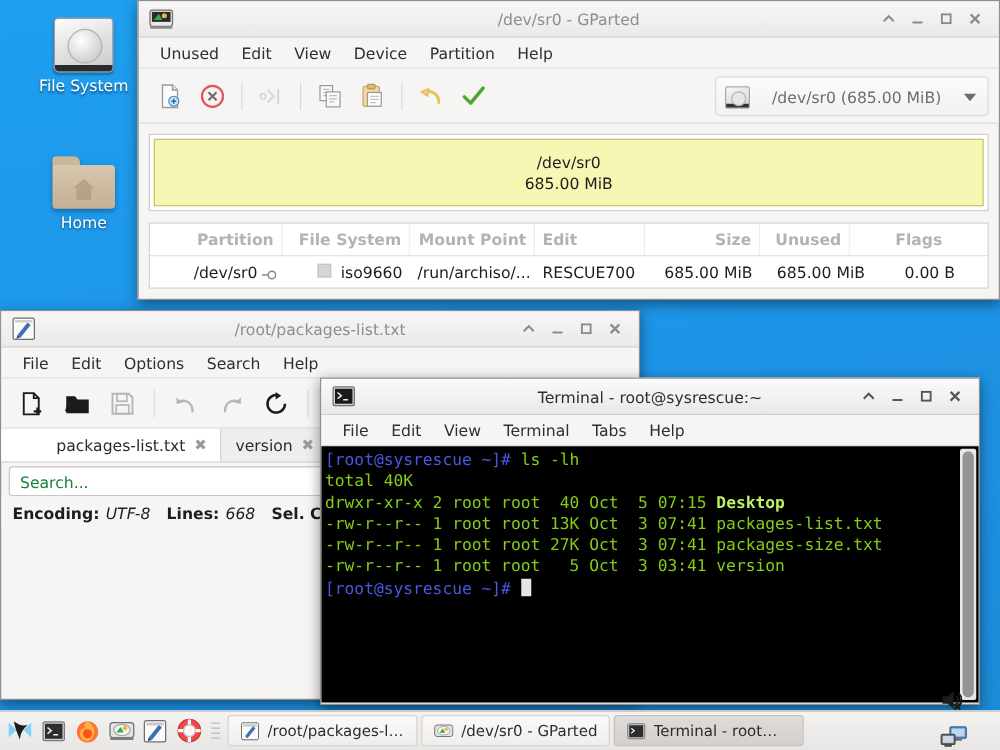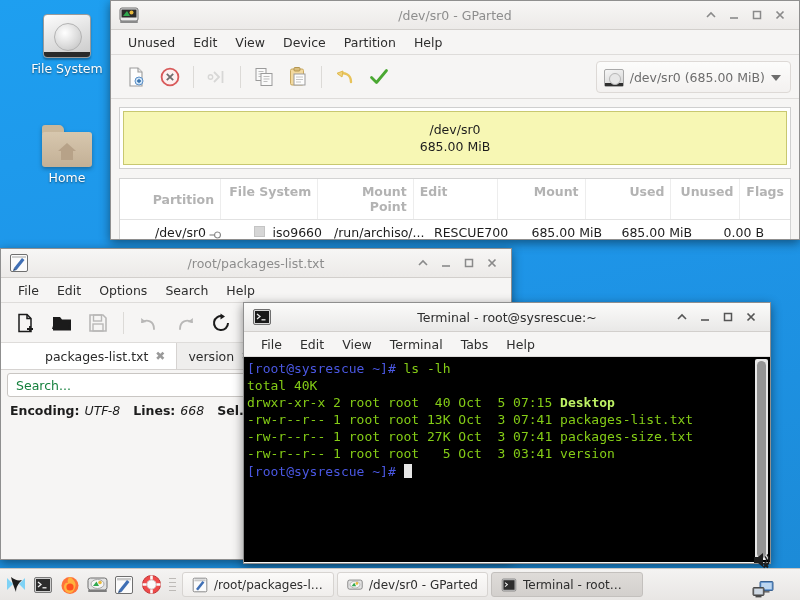--- a/index.html
+++ b/index.html
@@ -113,21 +113,21 @@
 
   
   #gparted { left: 110px; top: 0px; width: 690px; height: 240px; }
   #gp-toolbar {
     height: 44px; display:flex; align-items:center;
     background:#f6f5f4; border-bottom:1px solid #dedcda; padding: 0 8px;
   }
   .tbtn { width: 34px; height: 32px; display:flex; align-items:center; justify-content:center; }
   .tsep { width:1px; height:22px; background:#dcdad7; margin:0 6px; }
   #dev-select {
-    margin-left:auto; display:flex; align-items:center; gap:6px;
+    margin-left:auto; display:flex; align-items:center; gap:18px;
     border:1px solid #ddd9d6; border-radius:4px;
     background: linear-gradient(180deg,#fcfcfb,#f3f1f0);
     padding: 7px 9px 5px 7px; font-size:12.5px; color:#6d6d6d;
   }
   .mini-hdd {
     width:20px;height:18px;border-radius:2px;border:1px solid #a9a9a9;
     background:linear-gradient(160deg,#f6f6f6,#d2d2d2); position:relative;
   }
   .mini-hdd::after{content:'';position:absolute;left:50%;top:50%;width:10px;height:10px;margin:-5px 0 0 -5px;border-radius:50%;background:#e7e7e7;border:1px solid #b6b6b6;}
   .mini-hdd::before{content:'';position:absolute;left:0;right:0;bottom:0;height:3px;background:#303030;}
@@ -153,21 +153,21 @@
   .gp-head div:last-child { border-right:none; }
   .gp-row { display:flex; align-items:center; }
   .gp-row div { font-size:12.5px; color:#1d1d1d; padding:5px 6px; white-space:nowrap; overflow:hidden; }
   .c-part{width:106px;text-align:right;display:flex !important;align-items:center;justify-content:flex-end;gap:3px;}
   .c-fs{width:102px;text-align:right;}
   .c-mp{width:100px;text-align:right;}
   .c-lb{width:88px;text-align:left;}
   .c-sz{width:92px;text-align:right;}
   .c-us{width:90px;text-align:right;}
   .c-un{width:72px;text-align:right;}
-  .c-fl{width:unset;flex:1;text-align:right;}
+  .c-fl{width:unset;flex:1;text-align:center;}
   .fs-swatch{width:11px;height:11px;background:#d6d6d6;display:inline-block;border:1px solid #c4c4c4;}
   .key-icon{display:inline-block;width:11px;height:9px;}
 
   
   #editor { left: 0px; top: 248px; width: 512px; height: 312px; }
   #ed-toolbar {
     height: 40px; display:flex; align-items:center; gap:2px;
     background:#f6f5f4; border-bottom:1px solid #dedcda; padding: 0 8px;
   }
   #ed-tabs { display:flex; background:#efeeed; border-bottom:1px solid #d6d3d1; height:27px; }
@@ -188,21 +188,21 @@
     padding:0 8px; font-size:12.5px; color:#15803d;text-align:right;
   }
   #ed-status {
     height: 26px; display:flex; align-items:center; gap:5px;
     padding: 0 9px; font-size:12.5px; color:#1d1d1d; background:#f6f5f4;
   }
   #ed-status b { font-weight:bold; }
   #ed-status i { font-style:italic; }
 
   
-  #terminal { left: 243px; top: 302px; width: 528px; height: 262px; }
+  #terminal { left: 256px; top: 302px; width: 528px; height: 262px; }
   #term-body {
     background:#000; height: 205px; position:relative;
     font-family:"DejaVu Sans Mono", monospace; font-size:13px; line-height:17.1px;
     padding: 3px 0 0 3px; white-space:pre; overflow:hidden;
   }
   .t-white { color:#84cc16; }
   .t-blue  { color:#4a57e2; }
   .t-bblue { color:#bef264; font-weight:bold; }
   .cursor { display:inline-block; width:8px; height:14px; background:#e6e6e6; vertical-align:-2px; }
   #term-scroll {
@@ -368,22 +368,21 @@
         <span>685.00 MiB</span>
       </div>
     </div>
 
     <div id="gp-table">
       <div class="gp-head">
         <div class="c-part">Partition</div>
         <div class="c-fs">File System</div>
         <div class="c-mp">Mount Point</div>
         <div class="c-lb">Edit</div>
-        <div class="c-sz">Mount</div>
-        <div class="c-us">Used</div>
+        <div class="c-sz">Size</div>
         <div class="c-un">Unused</div>
         <div class="c-fl">Flags</div>
       </div>
       <div class="gp-row">
         <div class="c-part">
           <span>/dev/sr0</span>
           <span class="key-icon">
             <svg width="12" height="10" viewBox="0 0 12 10">
                 <circle cx="8.5" cy="5" r="3" fill="none" stroke="#8a8a8a" stroke-width="1.2"></circle>
                 <path d="M0.5 5 H5" stroke="#8a8a8a" stroke-width="1.2"></path>

